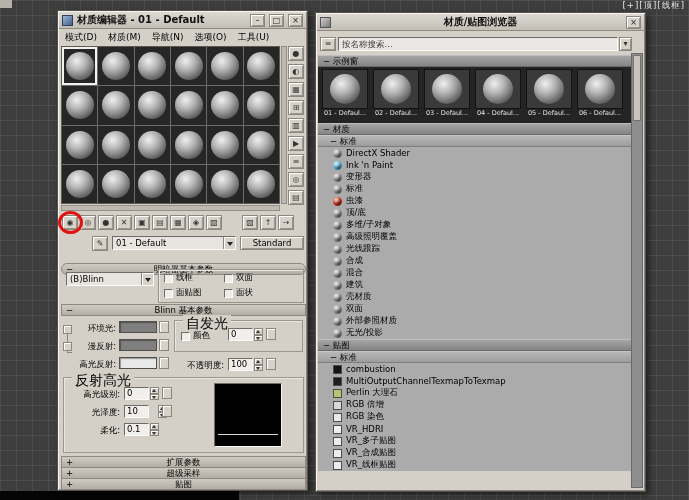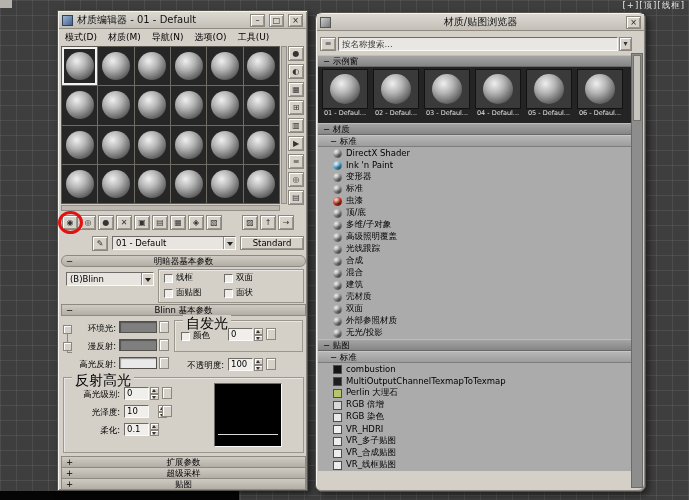--- a/index.html
+++ b/index.html
@@ -14,21 +14,21 @@
     background-size:16px 15px; }
 
   .corner-chip { position:absolute; left:0; top:0; width:12px; height:8px; background:#b5b2ac; }
   .vp-label { position:absolute; right:4px; top:0; font-size:8.5px; color:#e6e6e6; letter-spacing:1px; }
   .bottom-bar { position:absolute; left:0; top:491px; width:239px; height:9px; background:#050505; }
 
   .win { position:absolute; background:#d4d0c8; border:1px solid #55524c;
     box-shadow: inset 1px 1px 0 #f4f3f0, inset -1px -1px 0 #8a867f, 3px 3px 6px rgba(0,0,0,.5); }
   .titlebar { position:absolute; left:1px; top:1px; right:1px; height:17px; display:flex; align-items:center;
     background:linear-gradient(#dcd9d2,#c3bfb7); border-bottom:1px solid #8f8b83; padding:0 3px; gap:4px; }
-  .tb-title { font-size:10px; font-weight:normal; color:#111; white-space:nowrap; }
+  .tb-title { font-size:10px; font-weight:bold; color:#111; white-space:nowrap; }
   .tb-title.center { position:absolute; left:0; right:0; text-align:center; }
   .wicon { width:11px; height:11px; background:linear-gradient(135deg,#9db6d4,#44618c); border:1px solid #2f4058; }
   .wicon.gray { background:linear-gradient(135deg,#cfcfcf,#777); border-color:#555; }
   .wbtn { width:15px; height:13px; background:#d6d2ca; border:1px solid #8b877f;
     box-shadow: inset 1px 1px 0 #fff, inset -1px -1px 0 #9a968c;
     font-size:8px; line-height:11px; text-align:center; color:#222; }
   .tb-sp { flex:1; }
 
   .menubar { position:absolute; left:2px; top:19px; right:2px; height:13px; display:flex; gap:11px;
     padding:1px 5px; font-size:9px; background:#d4d0c8; }
@@ -301,21 +301,21 @@
 
     <div class="tool" style="position:absolute;left:34px;top:225px;">
       <span>✎</span>
     </div>
     <div class="combo" style="left:54px;top:225px;width:124px;">
       <span class="ctext">01 - Default</span>
       <span class="carr"></span>
     </div>
     <div class="btn" style="left:182px;top:225px;width:64px;height:14px;line-height:12px;">Standard</div>
 
-    <div class="roll" style="top:244px;border-radius:6px;">明暗器基本参数</div>
+    <div class="roll" style="top:252px;border-radius:6px;">明暗器基本参数</div>
     <div class="combo" style="left:8px;top:261px;width:88px;">
       <span class="ctext">(B)Blinn</span>
       <span class="carr"></span>
     </div>
     <div class="cbox" style="left:100px;top:258px;width:146px;height:34px;"></div>
     <div class="cb-row" style="left:106px;top:261px;">
       <span class="cb"></span>
       <span>线框</span>
     </div>
     <div class="cb-row" style="left:166px;top:261px;">
@@ -402,21 +402,21 @@
     </div>
     <div class="graph" style="left:156px;top:372px;width:68px;height:64px;">
       <div class="hline"></div>
     </div>
 
     <div class="roll closed" style="top:456px;">超级采样</div>
     <div class="roll closed" style="top:445px;">扩展参数</div>
     <div class="roll closed" style="top:467px;">贴图</div>
   </div>
 
-  <div class="win" style="left:315px;top:12px;width:331px;height:480px;border-radius:7px;">
+  <div class="win" style="left:315px;top:12px;width:331px;height:480px;">
     <div class="titlebar">
       <div class="wicon gray"></div>
       <div class="tb-title center">材质/贴图浏览器</div>
       <div class="tb-sp"></div>
       <div class="wbtn" style="z-index:2;">×</div>
     </div>
 
     <div class="tool" style="position:absolute;left:4px;top:24px;width:16px;height:14px;">
         <span>≡</span>
       </div>

